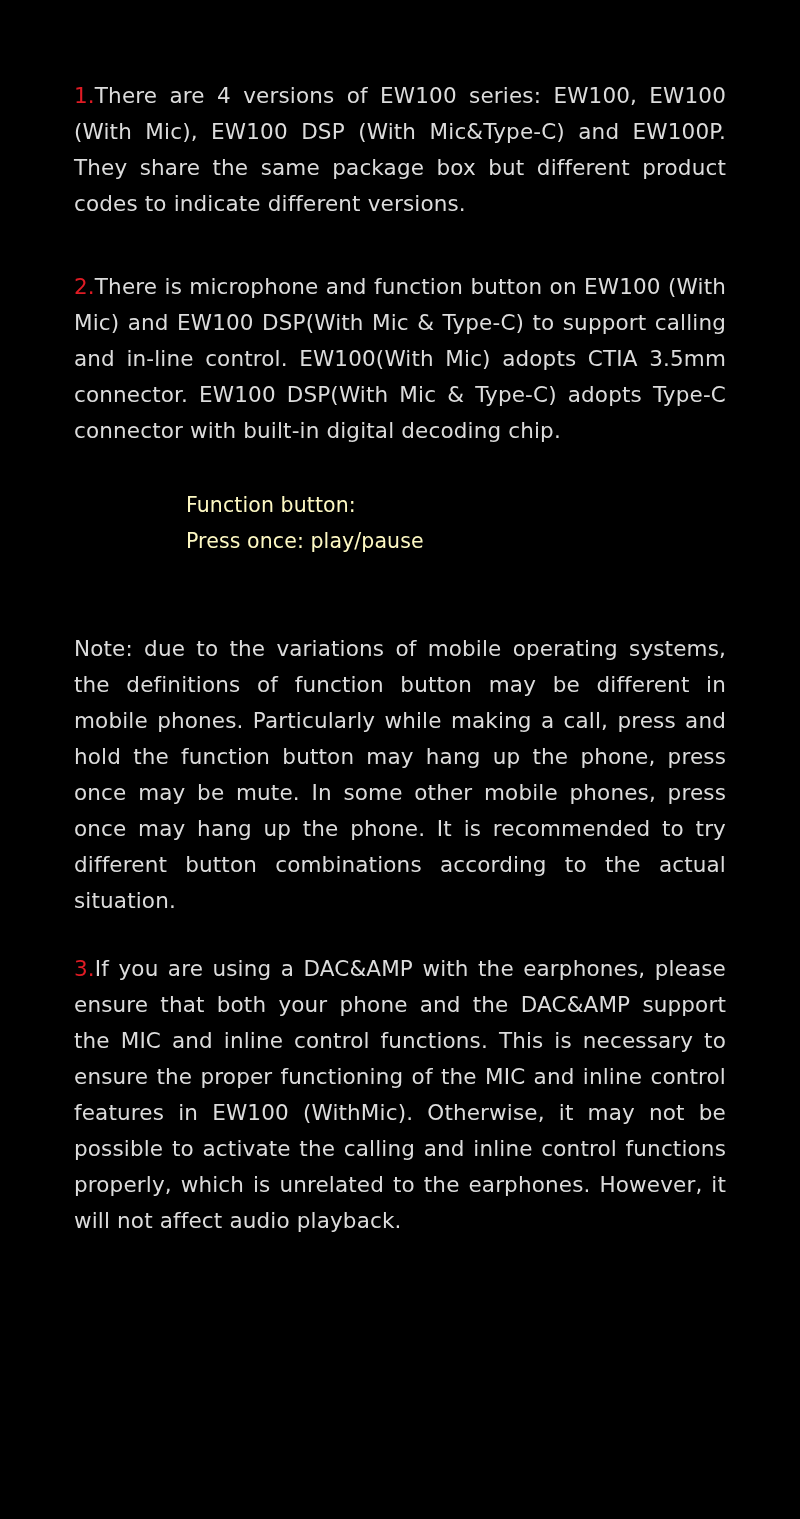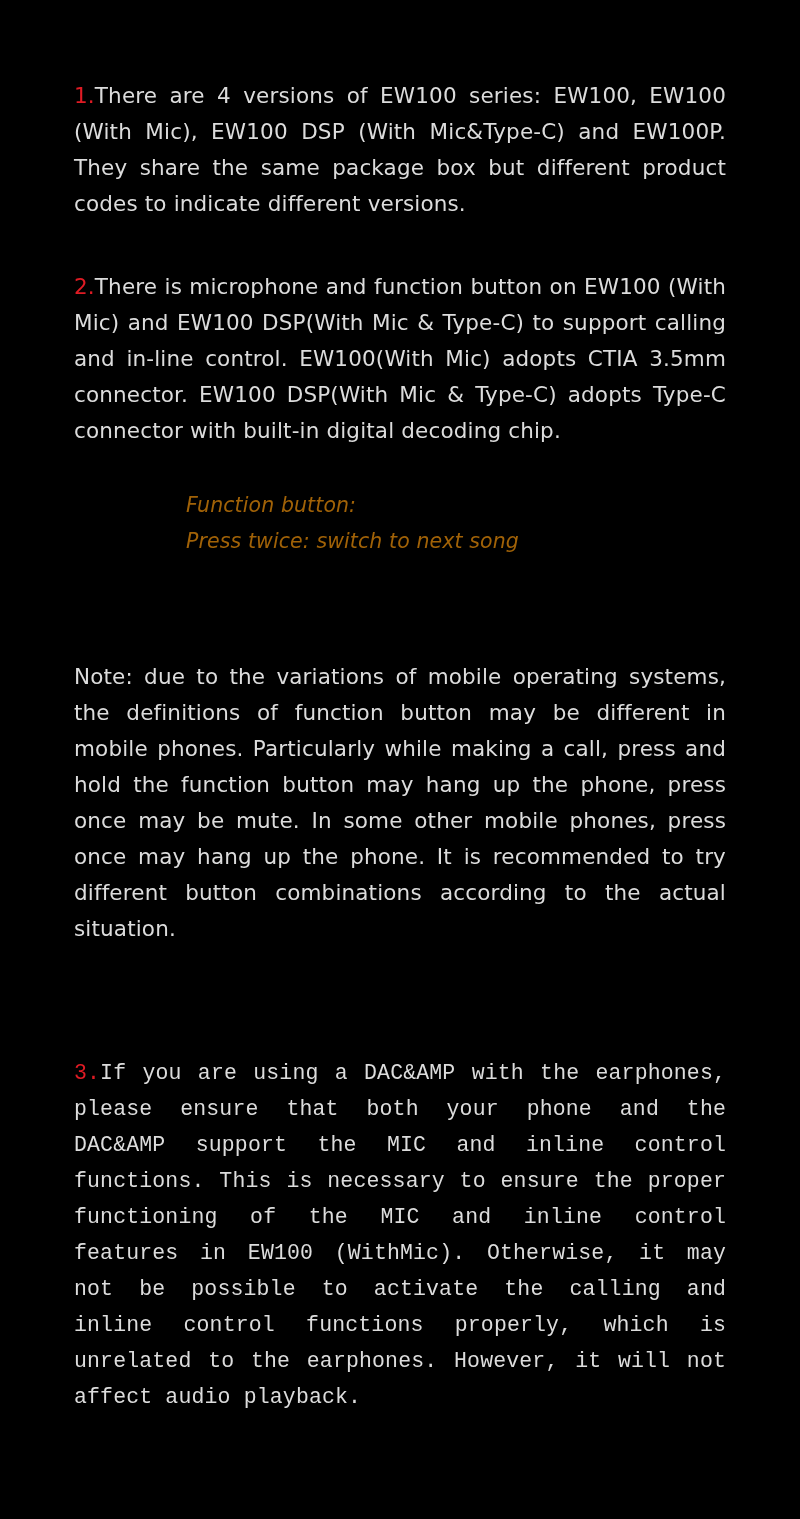--- a/index.html
+++ b/index.html
@@ -35,45 +35,44 @@
     color: #e01b24;
     font-weight: 400;
   }
   .blk-1 { margin-top: 6px; }
   .blk-2 { margin-top: 47px; }
   .indent-block {
     margin-top: 38px;
     margin-left: 112px;
     font-size: 20.5px;
     line-height: 36px;
-    color: #a16207;
+    color: #fef9c3;
     text-align: left;
     letter-spacing: 0.1px;
-    font-style: italic;
   }
   .indent-block div { white-space: nowrap; }
-  .blk-note { margin-top: 100px; }
-  .blk-3 { margin-top: 108px; font-family: Liberation Mono, monospace; }
+  .blk-note { margin-top: 72px; }
+  .blk-3 { margin-top: 32px; }
 </style>
 </head>
 <body>
 
 <div class="page">
 
   <p class="para blk-1">
     <span class="num">1.</span><span>There are 4 versions of EW100 series: EW100, EW100 (With Mic), EW100 DSP (With Mic&amp;Type-C) and EW100P. They share the same package box but different product codes to indicate different versions.</span>
   </p>
 
   <p class="para blk-2">
     <span class="num">2.</span><span>There is microphone and function button on EW100 (With Mic) and EW100 DSP(With Mic &amp; Type-C) to support calling and in-line control. EW100(With Mic) adopts CTIA 3.5mm connector. EW100 DSP(With Mic &amp; Type-C) adopts Type-C connector with built-in digital decoding chip.</span>
   </p>
 
   <div class="indent-block">
     <div>Function button:</div>
-    <div>Press twice: switch to next song</div>
+    <div>Press once: play/pause</div>
   </div>
 
   <p class="para blk-note">Note: due to the variations of mobile operating systems, the definitions of function button may be different in mobile phones. Particularly while making a call, press and hold the function button may hang up the phone, press once may be mute. In some other mobile phones, press once may hang up the phone. It is recommended to try different button combinations according to the actual situation.</p>
 
   <p class="para blk-3">
     <span class="num">3.</span><span>If you are using a DAC&amp;AMP with the earphones, please ensure that both your phone and the DAC&amp;AMP support the MIC and inline control functions. This is necessary to ensure the proper functioning of the MIC and inline control features in EW100 (WithMic). Otherwise, it may not be possible to activate the calling and inline control functions properly, which is unrelated to the earphones. However, it will not affect audio playback.</span>
   </p>
 
 </div>
 

